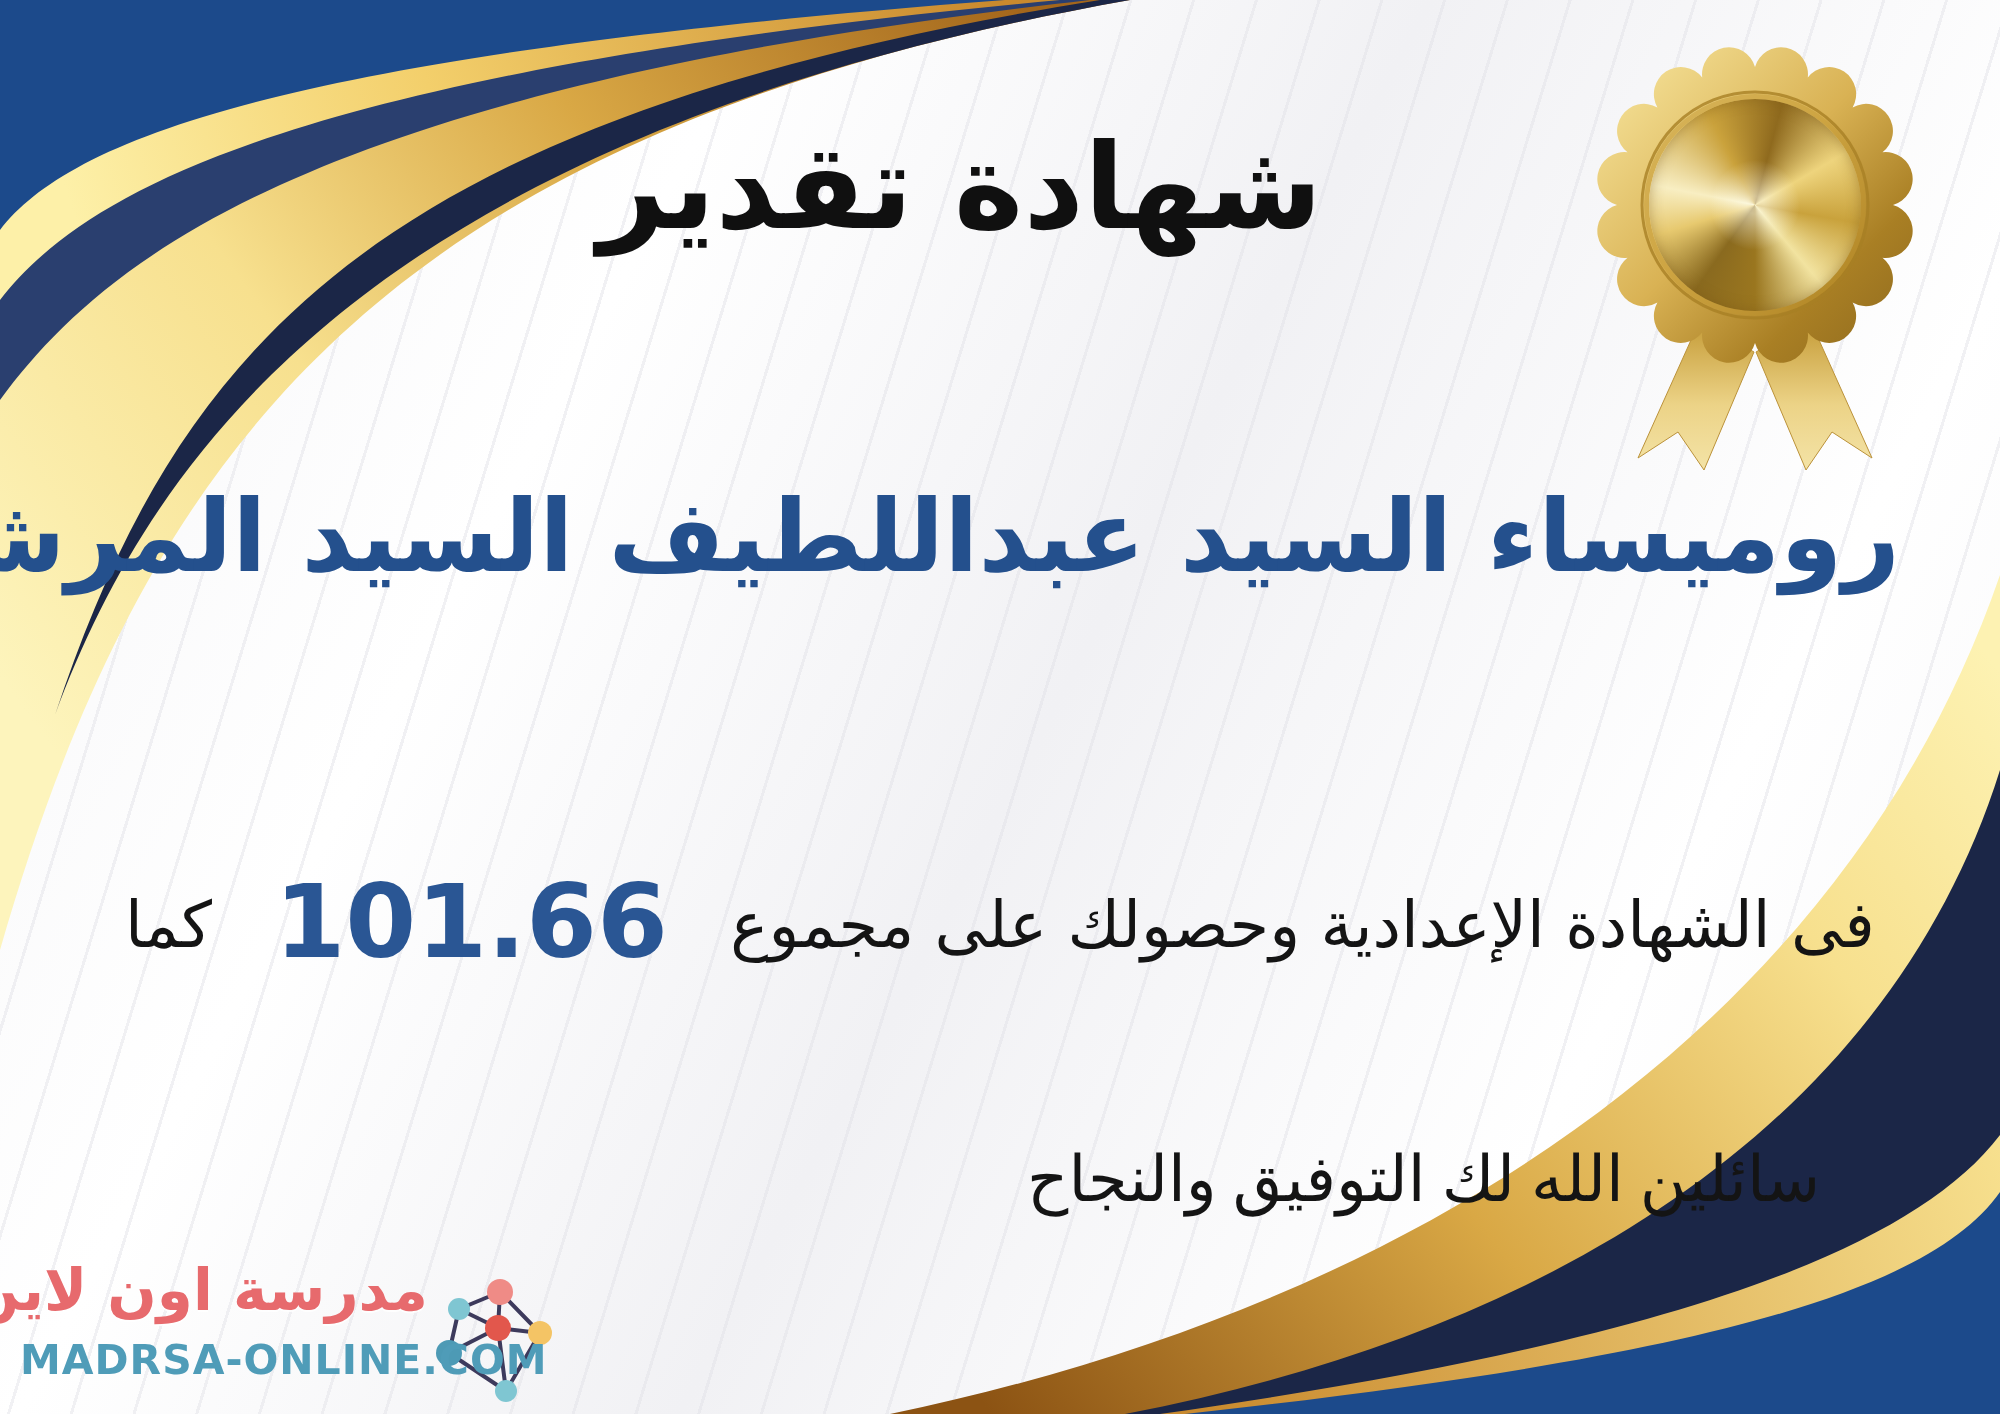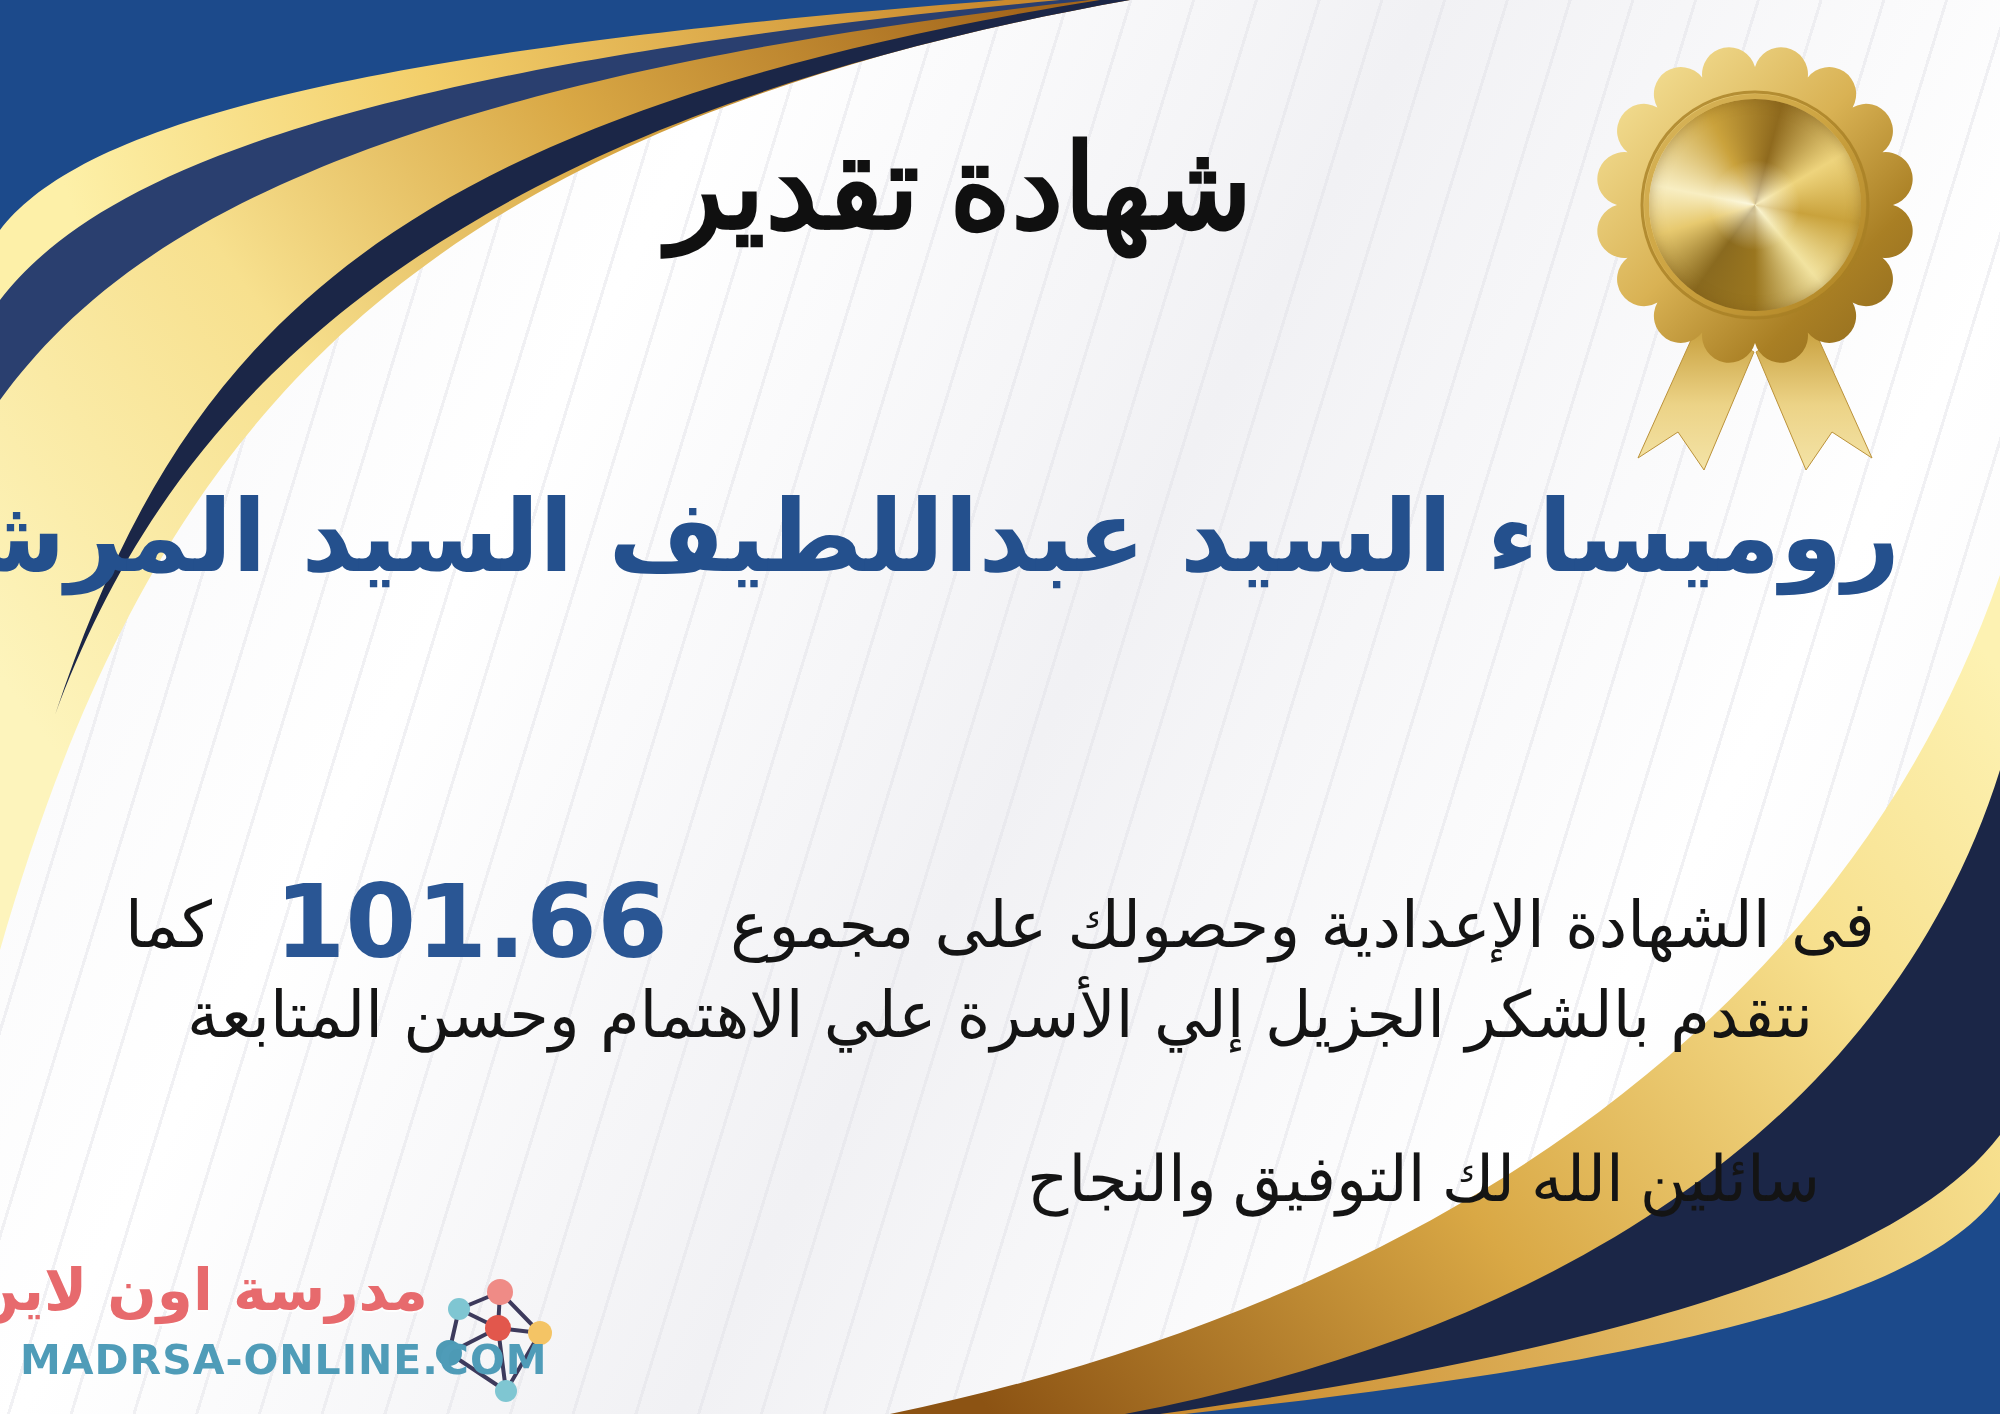--- a/index.html
+++ b/index.html
@@ -7,21 +7,21 @@
     position:relative;width:2000px;height:1414px;overflow:hidden;
     font-family:"DejaVu Sans",sans-serif;
     background:
       repeating-linear-gradient(107deg, rgba(224,224,230,0.45) 0 3px, rgba(255,255,255,0) 3px 60px),
       linear-gradient(118deg,#f5f5f7 0%,#ffffff 28%,#f1f1f4 52%,#ffffff 78%,#f6f6f8 100%);
   }
   .deco{position:absolute;inset:0;width:100%;height:100%;pointer-events:none;}
   .content{position:absolute;inset:0;z-index:3;}
   .title{
     position:absolute;top:118px;left:330px;width:1260px;text-align:center;
-    font-size:118px;font-weight:bold;color:#101010;direction:rtl;letter-spacing:0;font-family:Liberation Serif, serif;
+    font-size:118px;font-weight:bold;color:#101010;direction:rtl;letter-spacing:0;
   }
   .name{
     position:absolute;top:478px;left:100px;width:1800px;text-align:center;
     font-size:100px;font-weight:bold;color:#24508d;direction:rtl;white-space:nowrap;
   }
   .bodyline{
     position:absolute;left:30px;width:1940px;text-align:center;direction:rtl;
     font-size:64px;color:#141414;white-space:nowrap;
   }
   .line1{top:752px;}
@@ -147,21 +147,20 @@
 
     <div class="name">روميساء السيد عبداللطيف السيد المرشدى</div>
 
 
     <div class="bodyline line2">
       <span>فى الشهادة الإعدادية وحصولك على مجموع</span>
       <span class="score">101.66</span>
       <span>كما</span>
     </div>
 
-    <div class="bodyline line3">نتقدم  بالشكر الجزيل إلي الأسرة علي الاهتمام وحسن المتابعة</div>
 
     <div class="closing">سائلين الله لك التوفيق  والنجاح</div>
 
     <div class="logo-ar">مدرسة اون لاين</div>
 
     <div class="logo-en">MADRSA-ONLINE.COM</div>
   </div>
 </div>
 
 </body></html>

